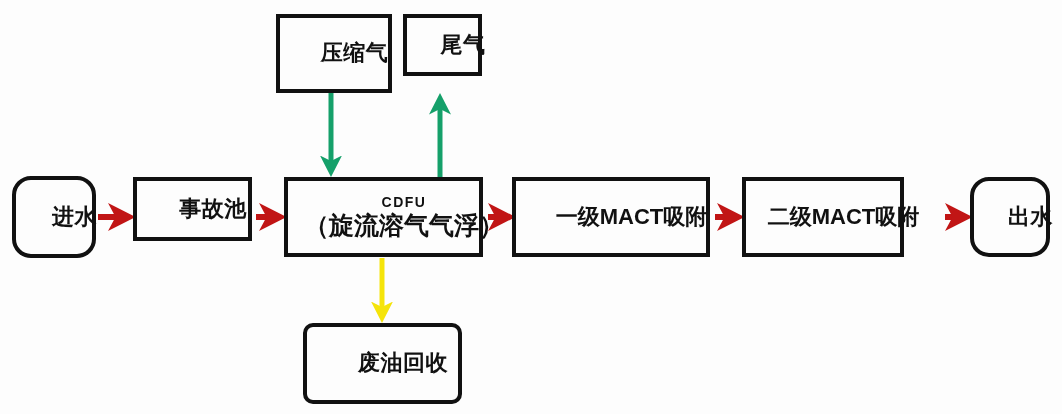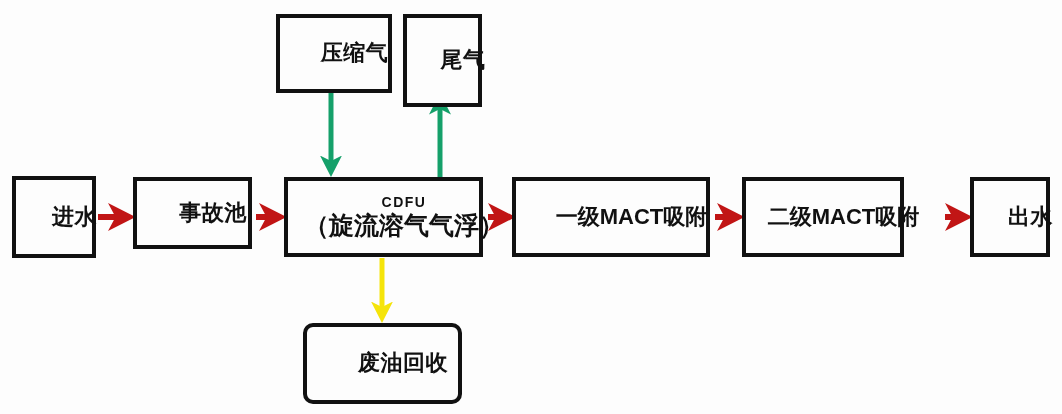--- a/index.html
+++ b/index.html
@@ -34,21 +34,21 @@
     line-height: 1.12;
     letter-spacing: 0.5px;
     font-weight: 700;
     padding-left: 41px;
   }
   .node .line1,
   .node .line2 {
     display: block;
     white-space: nowrap;
   }
-  .node-sm  { font-size: 22px; }
+  .node-sm  { font-size: 22px; border-radius: 19px; }
   .node-md  { font-size: 22px; }
   .node-cdfu .line1 { font-size: 14px; font-weight: 600; letter-spacing: 1.5px; }
   .node-cdfu .line2 { font-size: 25px; font-weight: 700; letter-spacing: 0px; }
   .node-mact { font-size: 22px; letter-spacing: 0px; }
 
   
   #arrow-layer {
     position: absolute;
     left: 0;
     top: 0;
@@ -90,21 +90,21 @@
 
     <g>
       <line x1="382" y1="258" x2="382" y2="316" stroke="#f5e40a" stroke-width="5" marker-end="url(#head-yellow)"></line>
     </g>
   </svg>
 
   <div class="node node-sm" style="left:12px; top:176px; width:84px; height:82px;">
     <span class="line1">进水</span>
   </div>
 
-  <div class="node node-md" style="left:133px; top:177px; width:119px; height:72px;">
+  <div class="node node-md" style="left:133px; top:177px; width:119px; height:64px;">
     <span class="line1">事故池</span>
   </div>
 
   <div class="node node-cdfu" style="left:284px; top:177px; width:199px; height:80px;">
     <span class="line1">CDFU</span>
     <span class="line2">（旋流溶气气浮）</span>
   </div>
 
   <div class="node node-mact" style="left:512px; top:177px; width:198px; height:80px;text-align:right;">
     <span class="line1">一级MACT吸附</span>
@@ -115,21 +115,21 @@
   </div>
 
   <div class="node node-sm" style="left:970px; top:177px; width:80px; height:80px;">
     <span class="line1">出水</span>
   </div>
 
   <div class="node node-md" style="left:276px; top:14px; width:116px; height:79px;">
     <span class="line1">压缩气</span>
   </div>
 
-  <div class="node node-md" style="left:403px; top:14px; width:79px; height:93px;">
+  <div class="node node-md" style="left:403px; top:14px; width:79px; height:62px;">
     <span class="line1">尾气</span>
   </div>
 
   <div class="node node-md" style="left:303px; top:323px; width:159px; height:81px;border-radius:10px;">
     <span class="line1">废油回收</span>
   </div>
 
 </div>
 
 </body></html>

